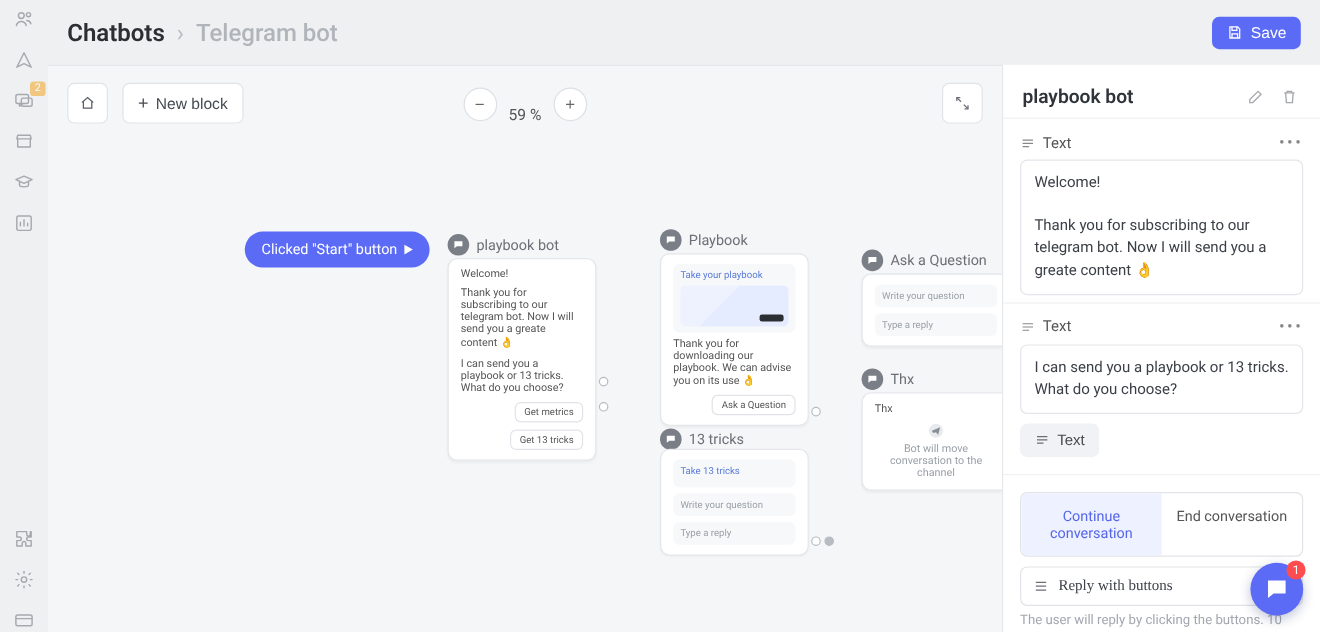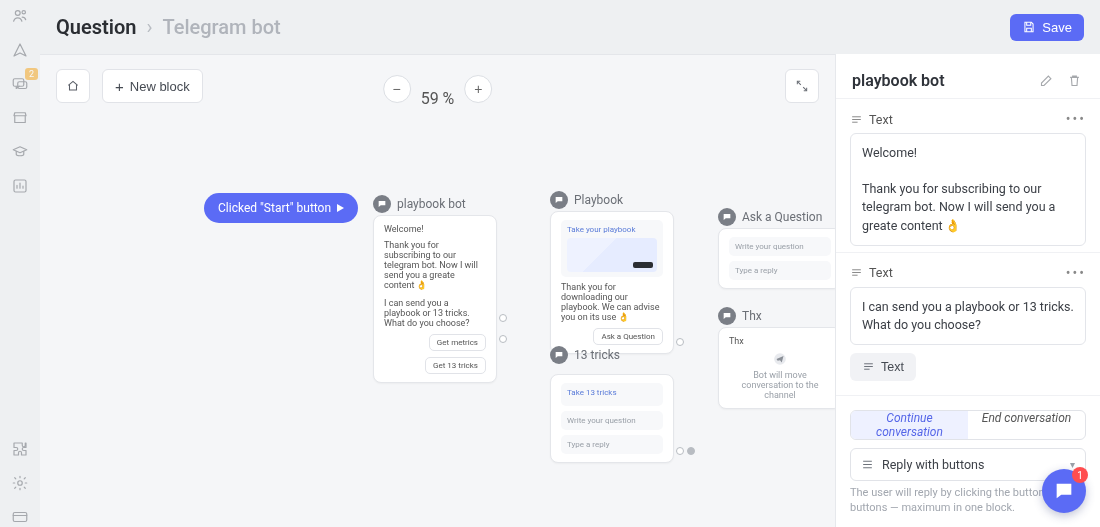--- a/index.html
+++ b/index.html
@@ -33,21 +33,21 @@
 
   
   .ctb { position:absolute; top:14px; left:16px; display:flex; gap:12px; z-index:5;}
   .home-btn, .newblock-btn { background:#fff; border:1px solid #e1e3e8; border-radius:6px; height:34px; display:flex; align-items:center; padding:0 12px; font-size:13px; color:#454a52; gap:6px; }
   .home-btn { width:34px; justify-content:center; padding:0; }
   .home-btn svg, .newblock-btn svg { width:14px; height:14px; stroke:#5a5f67; fill:none; stroke-width:1.8; }
   .plus { font-size:15px; line-height:1; }
 
   .zoom-ctrl { position:absolute; top:14px; left:50%; transform:translateX(-50%); display:flex; align-items:center; gap:10px; z-index:5;}
   .zoom-btn { width:28px; height:28px; border:1px solid #dcdfe4; border-radius:50%; background:#fff; display:flex; align-items:center; justify-content:center; font-size:14px; color:#666;}
-  .zoom-val { font-size:16px; color:#555;margin-top:20px; }
+  .zoom-val { font-size:13px; color:#555;margin-top:20px; }
 
   .fs-btn { position:absolute; top:14px; right:16px; width:34px; height:34px; background:#fff; border:1px solid #e1e3e8; border-radius:6px; display:flex; align-items:center; justify-content:center; z-index:5;}
   .fs-btn svg { width:14px; height:14px; stroke:#6b6f76; fill:none; stroke-width:1.8; }
 
   
   .node { position:absolute; background:#fff; border:1px solid #e4e6ea; border-radius:8px; box-shadow: 0 1px 2px rgba(0,0,0,.04); padding:8px 10px; font-size:9px; color:#555; }
   .node-title { position:absolute; display:flex; align-items:center; gap:6px; font-size:12px; color:#6b6f76; }
   .node-title .tic { width:18px; height:18px; background:#7a7e86; border-radius:50%; display:flex; align-items:center; justify-content:center;}
   .node-title .tic svg { width:10px; height:10px; fill:#fff; }
   .trigger-pill { position:absolute; background:#5b6bf5; color:#fff; border-radius:999px; padding:8px 14px; font-size:12px; display:flex; align-items:center; gap:6px;}
@@ -74,26 +74,26 @@
   .sec-head { display:flex; align-items:center; gap:8px; padding:6px 0; }
   .sec-head .lbl { font-size:12.5px; color:#555; flex:1; display:flex; align-items:center; gap:6px;}
   .sec-head .lbl svg { width:13px; height:13px; stroke:#888; fill:none; stroke-width:1.8;}
   .dots { letter-spacing:2px; color:#888; font-size:14px;}
   .txt-box { border:1px solid #e3e5ea; border-radius:6px; padding:10px 11px; font-size:12.5px; line-height:1.45; color:#3b3f46; white-space:pre-wrap;}
   .add-row { display:flex; gap:8px; padding:8px 0;}
   .add-chip { background:#f1f2f5; border:none; border-radius:6px; padding:7px 12px; font-size:12.5px; color:#454a52; display:flex; align-items:center; gap:6px;}
   .add-chip svg { width:13px; height:13px; stroke:#6a6f77; fill:none; stroke-width:1.8;}
 
   .tabs2 { display:flex; border:1px solid #e1e3e8; border-radius:6px; overflow:hidden; margin:8px 0;}
-  .tabs2 div { flex:1; text-align:center; padding:0 4px; font-size:12px; color:#555;font-style:italic; }
+  .tabs2 div { flex:1; text-align:center; padding:12px 4px; font-size:12px; color:#555; }
   .tabs2 .active { background:#eef1ff; color:#5566e8; }
 
   .select-row { border:1px solid #e1e3e8; border-radius:6px; padding:8px 10px; font-size:12.5px; color:#3e4249; display:flex; align-items:center; gap:8px;}
   .select-row svg { width:13px; height:13px; stroke:#6a6f77; fill:none; stroke-width:1.8;}
-  .select-row .grow { flex:1;}
+  .select-row .grow { flex:1;font-family:Liberation Serif, serif;}
   .select-row .chev { color:#9aa0a8; font-size:10px;}
 
   .help { font-size:11px; color:#a2a7af; line-height:1.4; padding:4px 0 8px;}
 
   
   .chat-bubble { position:absolute; right:14px; bottom:14px; width:44px; height:44px; border-radius:50%; background:#5b6bf5; display:flex; align-items:center; justify-content:center; box-shadow:0 3px 10px rgba(50,60,120,.3);}
   .chat-bubble svg { width:22px; height:22px; fill:#fff;}
   .chat-bubble .badge { position:absolute; top:-2px; right:-2px; background:#ff4d4f; color:#fff; font-size:10px; width:16px; height:16px; border-radius:50%; display:flex; align-items:center; justify-content:center;}
 </style>
 </head>
@@ -157,21 +157,21 @@
         <svg viewBox="0 0 24 24">
           <rect x="3" y="6" width="18" height="12" rx="2"></rect>
           <path d="M3 10h18"></path>
         </svg>
       </div>
   </div>
 
   <div class="main">
     <div class="topbar">
       <div class="crumbs">
-        <span class="crumb-strong">Question</span>
+        <span class="crumb-strong">Chatbots</span>
         <span class="crumb-sep">›</span>
         <span class="crumb-light">Telegram bot</span>
       </div>
       <div class="grow"></div>
       <button class="btn-save">
         <span class="ic"><svg viewBox="0 0 24 24">
               <path d="M5 4h11l3 3v13H5z"></path>
               <path d="M8 4v5h7V4M8 20v-6h8v6"></path>
             </svg></span>
         <span>Save</span>
@@ -254,21 +254,21 @@
             <div class="line1">Take your playbook</div>
             <div class="inset-img"></div>
           </div>
           <div>Thank you for downloading our playbook. We can advise you on its use 👌</div>
           <div class="flex-end">
               <span class="mini-btn">Ask a Question</span>
             </div>
           <div class="port" style="right:-11px; bottom:7px;"></div>
         </div>
 
-        <div class="node-title" style="left:510px; top:291px;">
+        <div class="node-title" style="left:510px; top:302px;">
           <span class="tic">
               <svg viewBox="0 0 24 24">
                 <path d="M4 5h16v10H9l-5 4z"></path>
               </svg>
             </span>
           <span>13 tricks</span>
         </div>
         <div class="node" style="left:510px; top:319px; width:124px;">
           <div class="inset">
               <div class="line1">Take 13 tricks</div>

